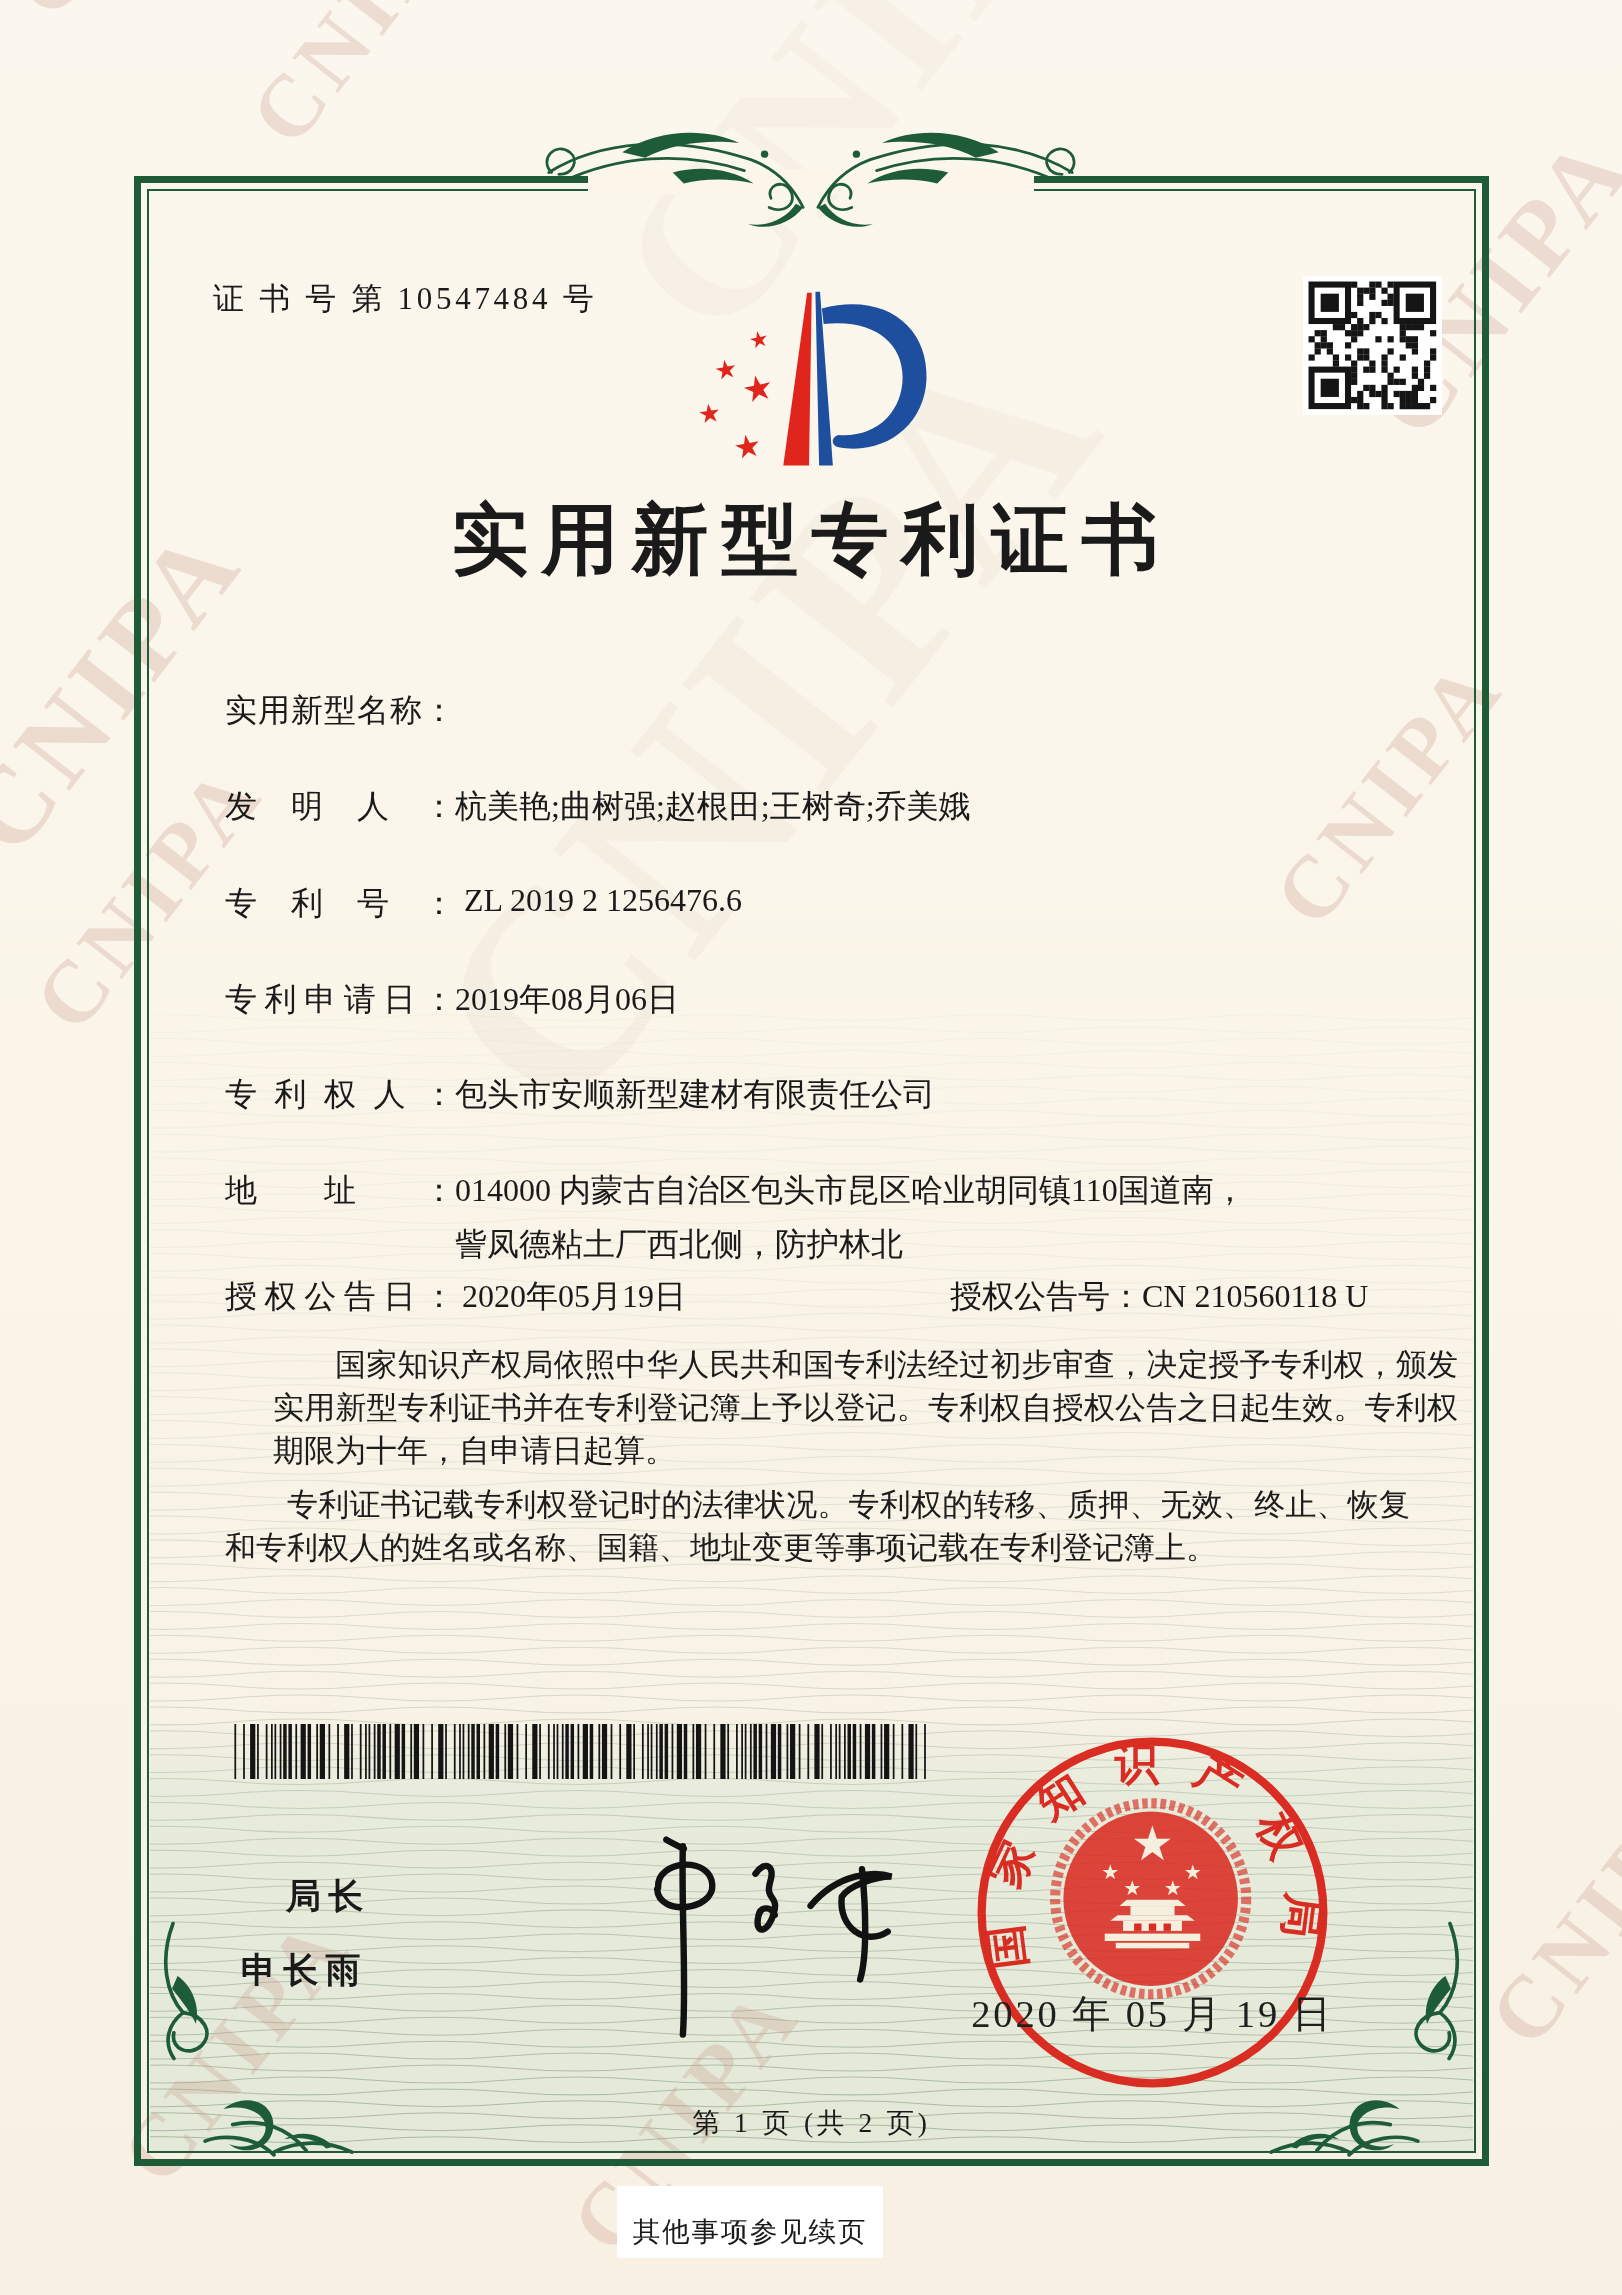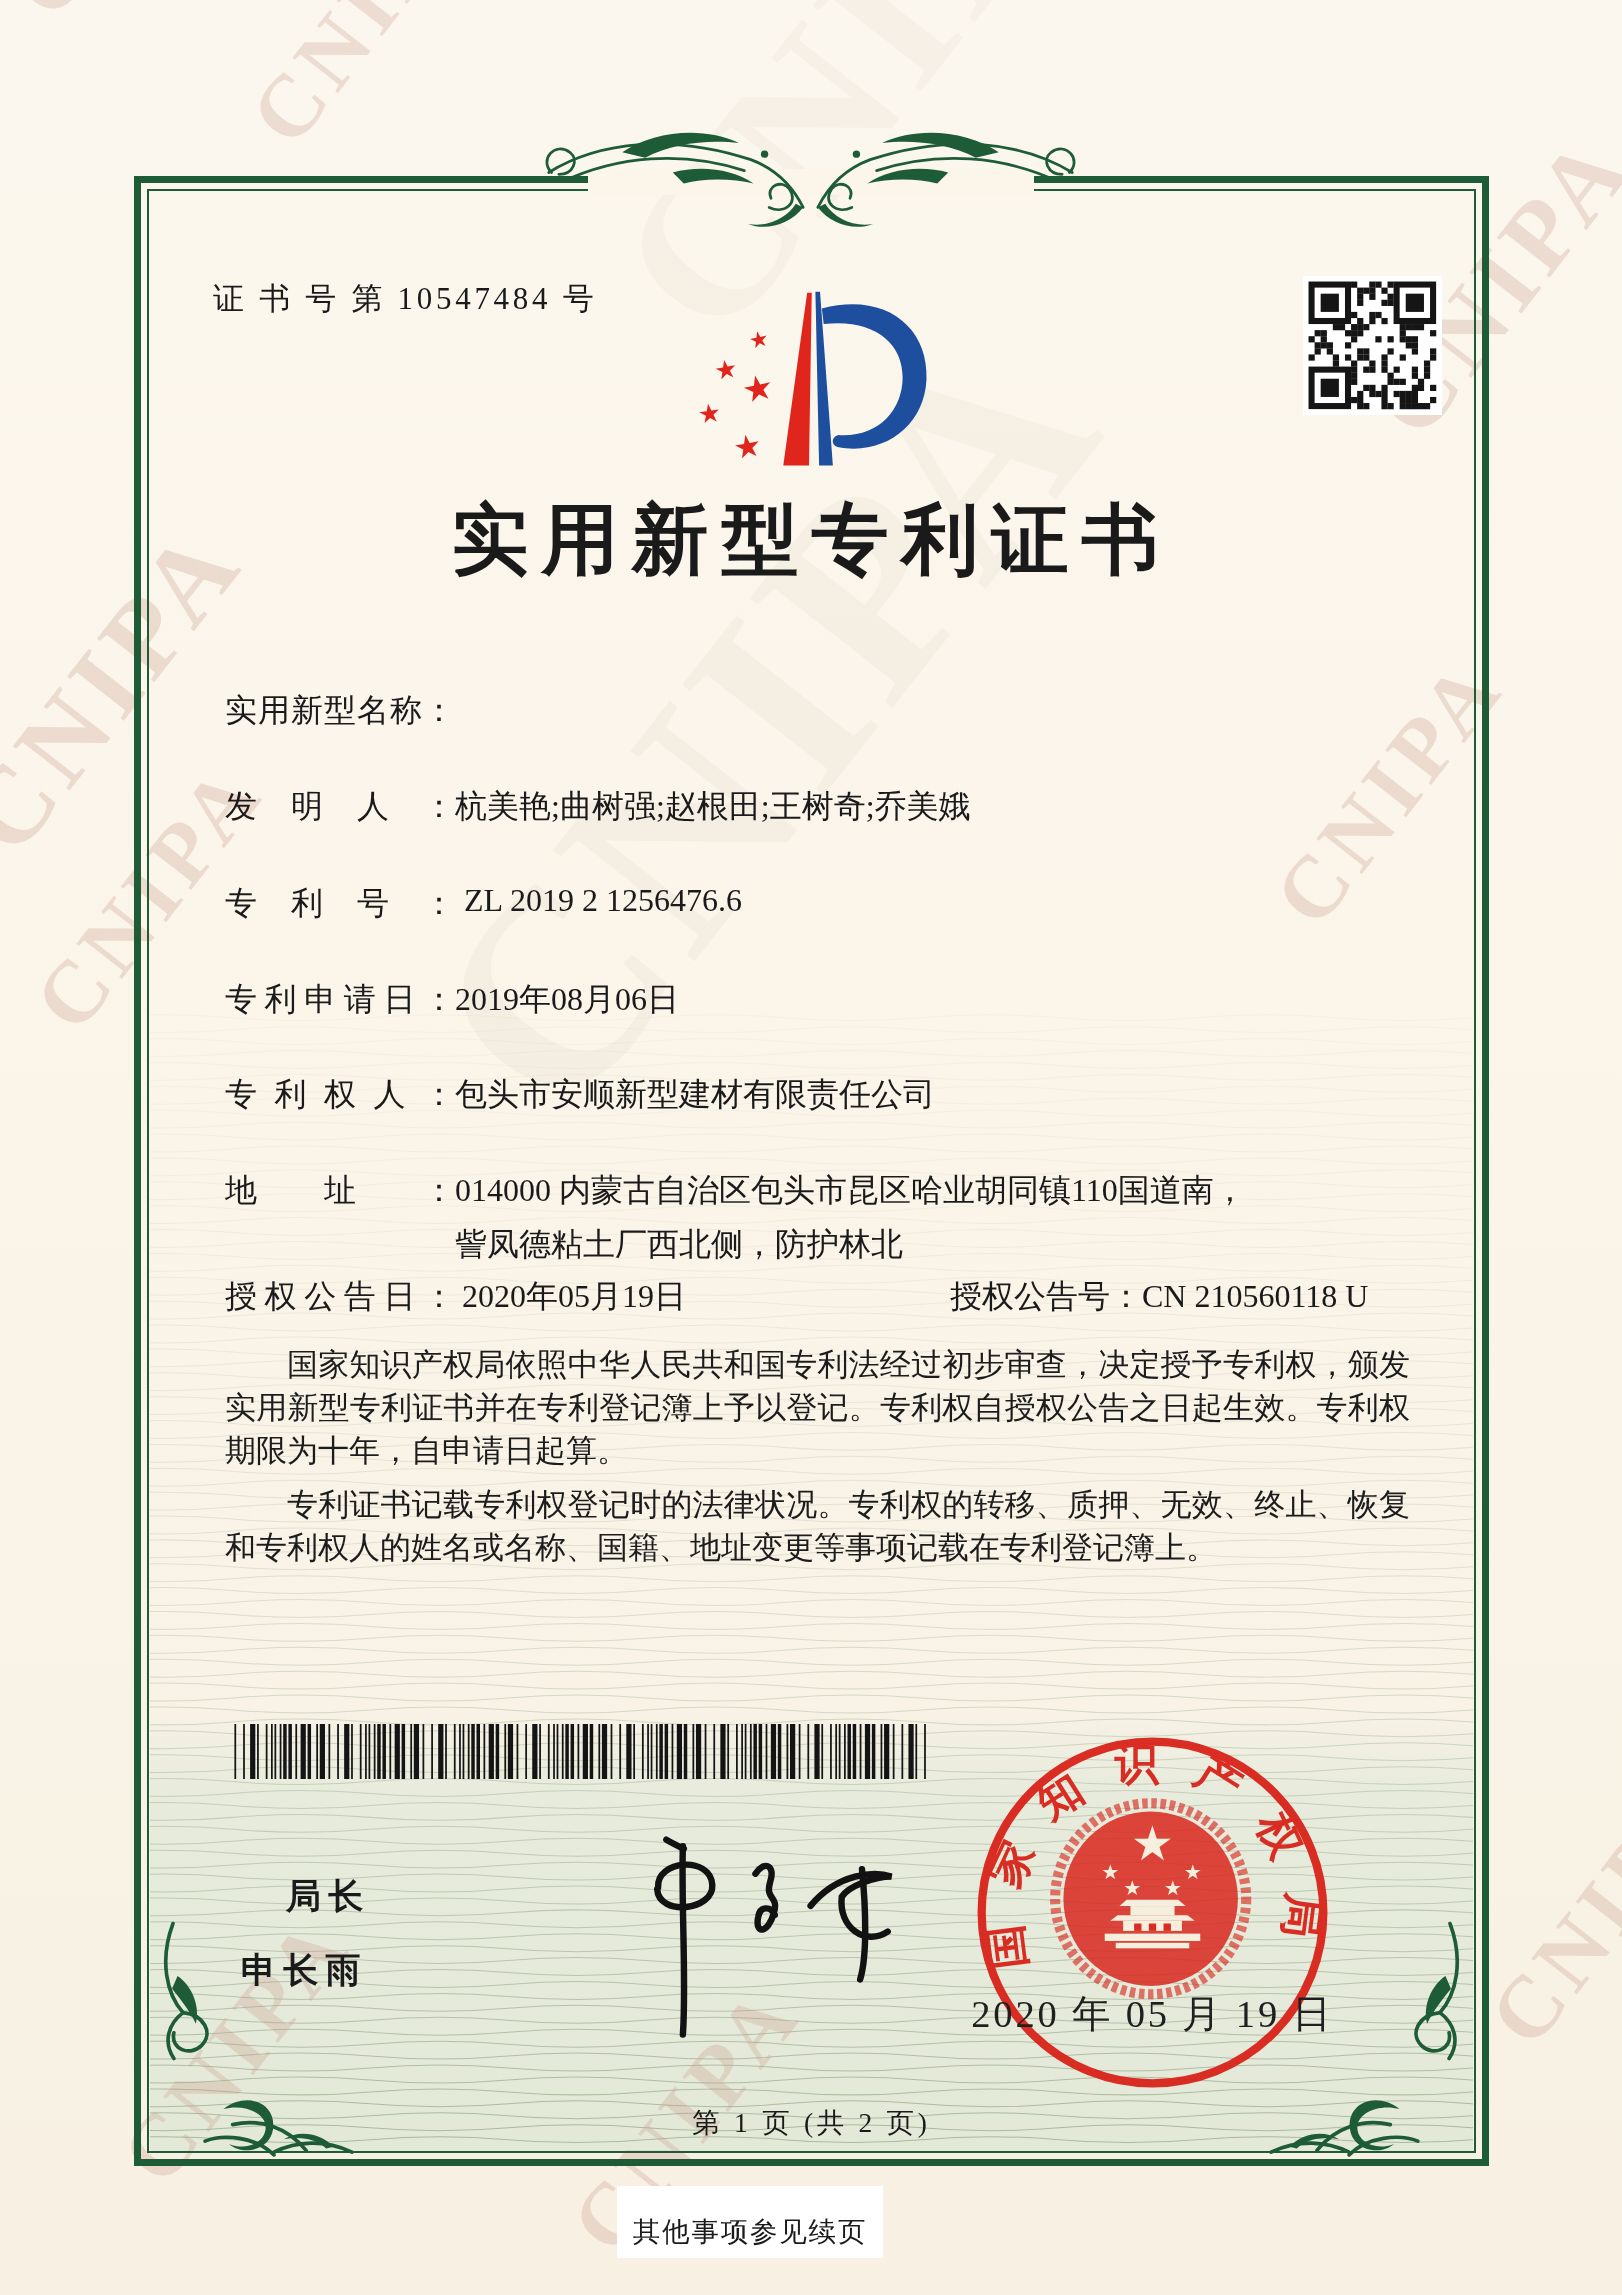--- a/index.html
+++ b/index.html
@@ -362,21 +362,21 @@
 </div>
 <div class="addr2" style="top:1223px;">訾凤德粘土厂西北侧，防护林北</div>
 <div class="frow" style="top:1275px;gap:7px;">
   <span class="flabel">授权公告日：</span>
   <span class="fvalue">2020年05月19日</span>
   <span class="grant-right">
     <span>授权公告号：</span><span>CN 210560118 U</span>
   </span>
 </div>
 
-<div class="para" style="top:1343px;">国家知识产权局依照中华人民共和国专利法经过初步审查，决定授予专利权，颁发实用新型专利证书并在专利登记簿上予以登记。专利权自授权公告之日起生效。专利权期限为十年，自申请日起算。</div>
+<div class="para" style="top:1343px;margin-left:48px;">国家知识产权局依照中华人民共和国专利法经过初步审查，决定授予专利权，颁发实用新型专利证书并在专利登记簿上予以登记。专利权自授权公告之日起生效。专利权期限为十年，自申请日起算。</div>
 <div class="para" style="top:1483px;">专利证书记载专利权登记时的法律状况。专利权的转移、质押、无效、终止、恢复和专利权人的姓名或名称、国籍、地址变更等事项记载在专利登记簿上。</div>
 
 <svg id="barcode-svg" class="abs" style="left:232px;top:1724px;z-index:4;" width="707" height="55" viewBox="0 0 770 60">
     <rect x="2.0" y="0" width="1.9" height="60" fill="#141414"></rect>
     <rect x="11.5" y="0" width="1.9" height="60" fill="#141414"></rect>
     <rect x="19.1" y="0" width="5.7" height="60" fill="#141414"></rect>
     <rect x="26.7" y="0" width="1.9" height="60" fill="#141414"></rect>
     <rect x="36.2" y="0" width="1.9" height="60" fill="#141414"></rect>
     <rect x="41.9" y="0" width="1.9" height="60" fill="#141414"></rect>
     <rect x="45.7" y="0" width="1.9" height="60" fill="#141414"></rect>

